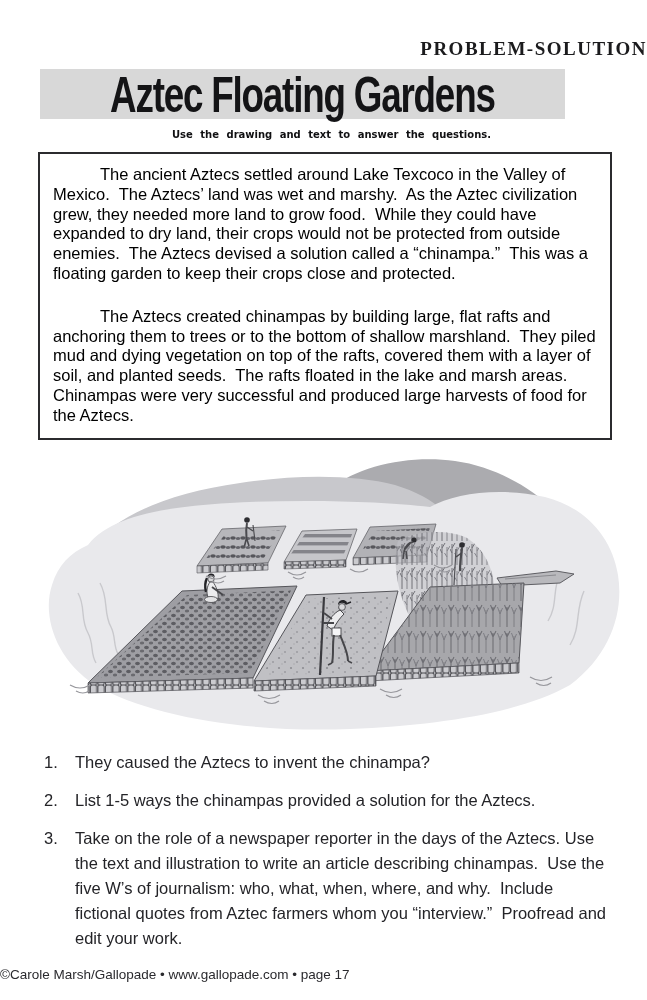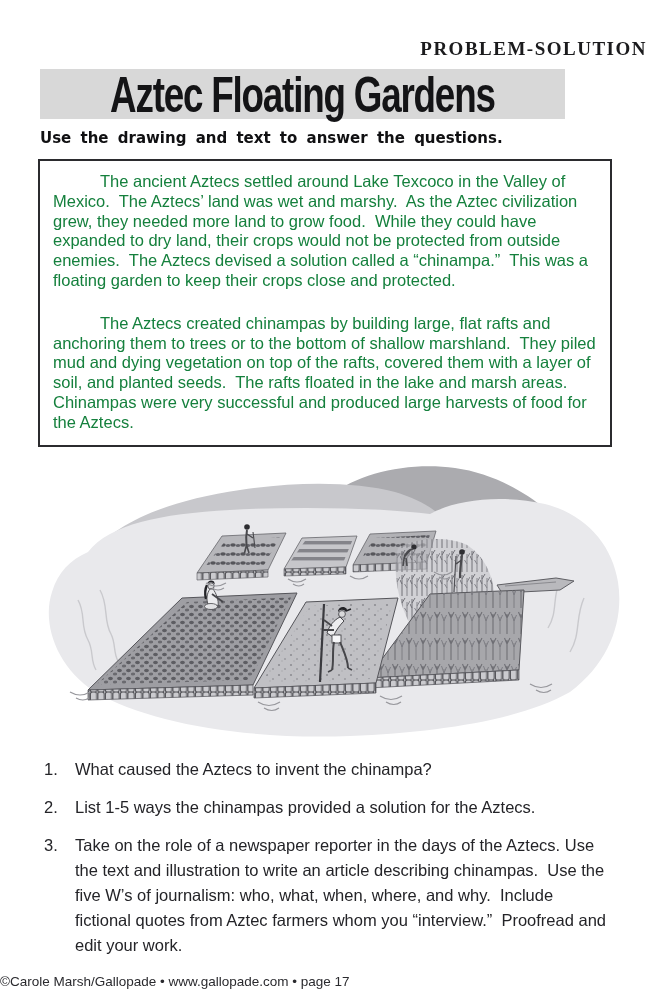--- a/index.html
+++ b/index.html
@@ -15,30 +15,30 @@
   .banner{
     margin:9px 0 0 40px;width:525px;height:50px;background:#d8d8d8;
     display:flex;align-items:center;justify-content:center;
   }
   .banner-title{
     font-family:"Liberation Sans",sans-serif;font-weight:bold;
     font-size:46px;letter-spacing:-1.5px;color:#141416;white-space:nowrap;
     transform:scale(0.80,1.10);transform-origin:center;
   }
   .instruction{
-    margin:10px 0 0 40px;
+    margin:10px 0 0 16px;
     font-family:"DejaVu Sans",sans-serif;font-weight:bold;
-    font-size:15px;word-spacing:4px;color:#101012;
+    font-size:10px;word-spacing:4px;color:#101012;text-align:center;
   }
   .passage-box{
     margin:12px 0 0 38px;width:574px;box-sizing:border-box;
     border:2px solid #2b2b2e;padding:11px 12px 12px 13px;background:#fff;
   }
   .passage-box p{
-    margin:0;font-size:16.5px;line-height:19.8px;color:#15803d;
+    margin:0;font-size:16.5px;line-height:19.8px;color:#000000;
     text-indent:47px;white-space:pre-wrap;
   }
   .passage-box p + p{margin-top:23px;}
   .figure{margin-top:5px;width:647px;height:290px;}
   .figure svg{display:block;}
   .questions{margin:15px 0 0 44px;width:566px;}
   .q{display:flex;margin-bottom:13px;font-size:16.5px;line-height:25px;color:#242428;}
   .q-num{width:31px;flex:none;}
   .q-text{flex:1;white-space:pre-wrap;}
   .footer{margin-top:16px;text-align:left;font-size:13.5px;color:#2a2a2e;}
@@ -202,21 +202,21 @@
         <path d="M258 250 q11 7 22 0 M264 256 q8 5 15 0"></path>
         <path d="M380 244 q11 7 22 0 M386 250 q8 5 15 0"></path>
         <path d="M530 232 q11 7 22 0 M536 238 q8 5 15 0"></path>
       </g>
     </svg>
   </div>
 
   <div class="questions">
     <div class="q">
       <div class="q-num">1.</div>
-      <div class="q-text">What caused the Aztecs to invent the chinampa?</div>
+      <div class="q-text">They caused the Aztecs to invent the chinampa?</div>
     </div>
     <div class="q">
       <div class="q-num">2.</div>
       <div class="q-text">List 1-5 ways the chinampas provided a solution for the Aztecs.</div>
     </div>
     <div class="q">
       <div class="q-num">3.</div>
       <div class="q-text">Take on the role of a newspaper reporter in the days of the Aztecs. Use the text and illustration to write an article describing chinampas.  Use the five W’s of journalism: who, what, when, where, and why.  Include fictional quotes from Aztec farmers whom you “interview.”  Proofread and edit your work.</div>
     </div>
   </div>

